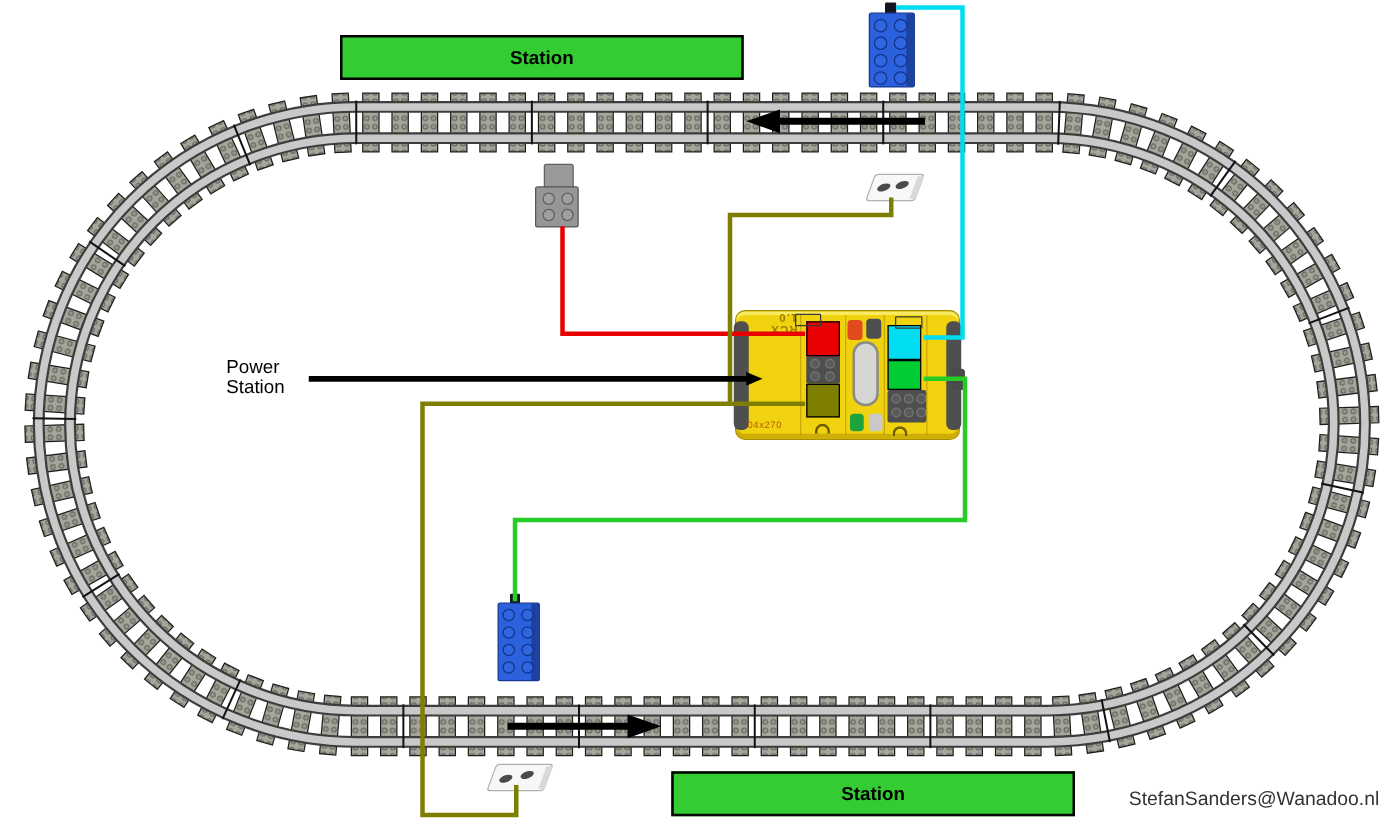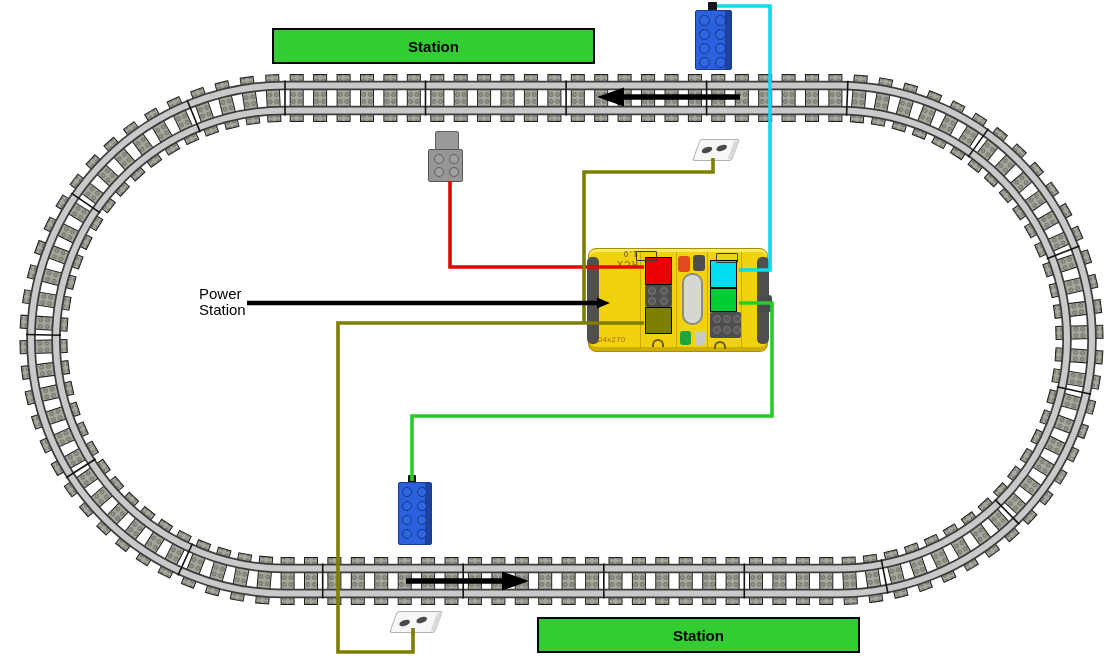--- a/index.html
+++ b/index.html
@@ -6,21 +6,21 @@
   body{font-family:"Liberation Sans", sans-serif;}
   #canvas{position:relative;width:1118px;height:658px;background:#fff;overflow:hidden;}
   #track-svg{position:absolute;left:0;top:0;z-index:0;}
   #wires-svg{position:absolute;left:0;top:0;z-index:3;pointer-events:none;}
 
   .station{position:absolute;z-index:1;border:2px solid #000;display:flex;align-items:center;justify-content:center;
            font-weight:bold;font-size:15px;color:#000;box-sizing:border-box;}
   #station-top{left:272px;top:28px;width:323px;height:36px;}
   #station-bottom{left:537px;top:617px;width:323px;height:36px;}
 
-  #power-label{position:absolute;left:199px;top:286px;z-index:4;font-size:15px;line-height:16px;color:#000;}
+  #power-label{position:absolute;left:181px;top:286px;z-index:4;font-size:15px;line-height:16px;color:#000;}
   #credit{position:absolute;left:903px;top:631px;z-index:4;font-size:15.5px;color:#333;}
 
   .stud{position:absolute;border-radius:50%;box-sizing:border-box;}
 
   
   .brick{position:absolute;z-index:2;box-sizing:border-box;}
   #blue-brick-top{left:695px;top:10px;width:37px;height:60px;background:#2b61dd;border:1px solid #173a94;border-radius:2px;}
   #blue-brick-bottom{left:398px;top:482px;width:34px;height:63px;background:#2b61dd;border:1px solid #173a94;border-radius:2px;}
   .blue-side{position:absolute;right:0;top:0;bottom:0;width:6px;background:#1c419f;}
   .stub{position:absolute;z-index:2;background:#15151f;border-radius:1px;}
@@ -628,13 +628,14 @@
         <line x1="247" y1="303" x2="599" y2="303" stroke="#000000" stroke-width="4.6"></line>
         <polygon points="610,303 597,308.5 597,297.5" fill="#000000"></polygon>
       </g>
     </svg>
 
   <div id="power-label">
     <div>Power</div>
     <div>Station</div>
   </div>
 
+  <div id="credit">StefanSanders@Wanadoo.nl</div>
 </div>
 
 </body></html>

